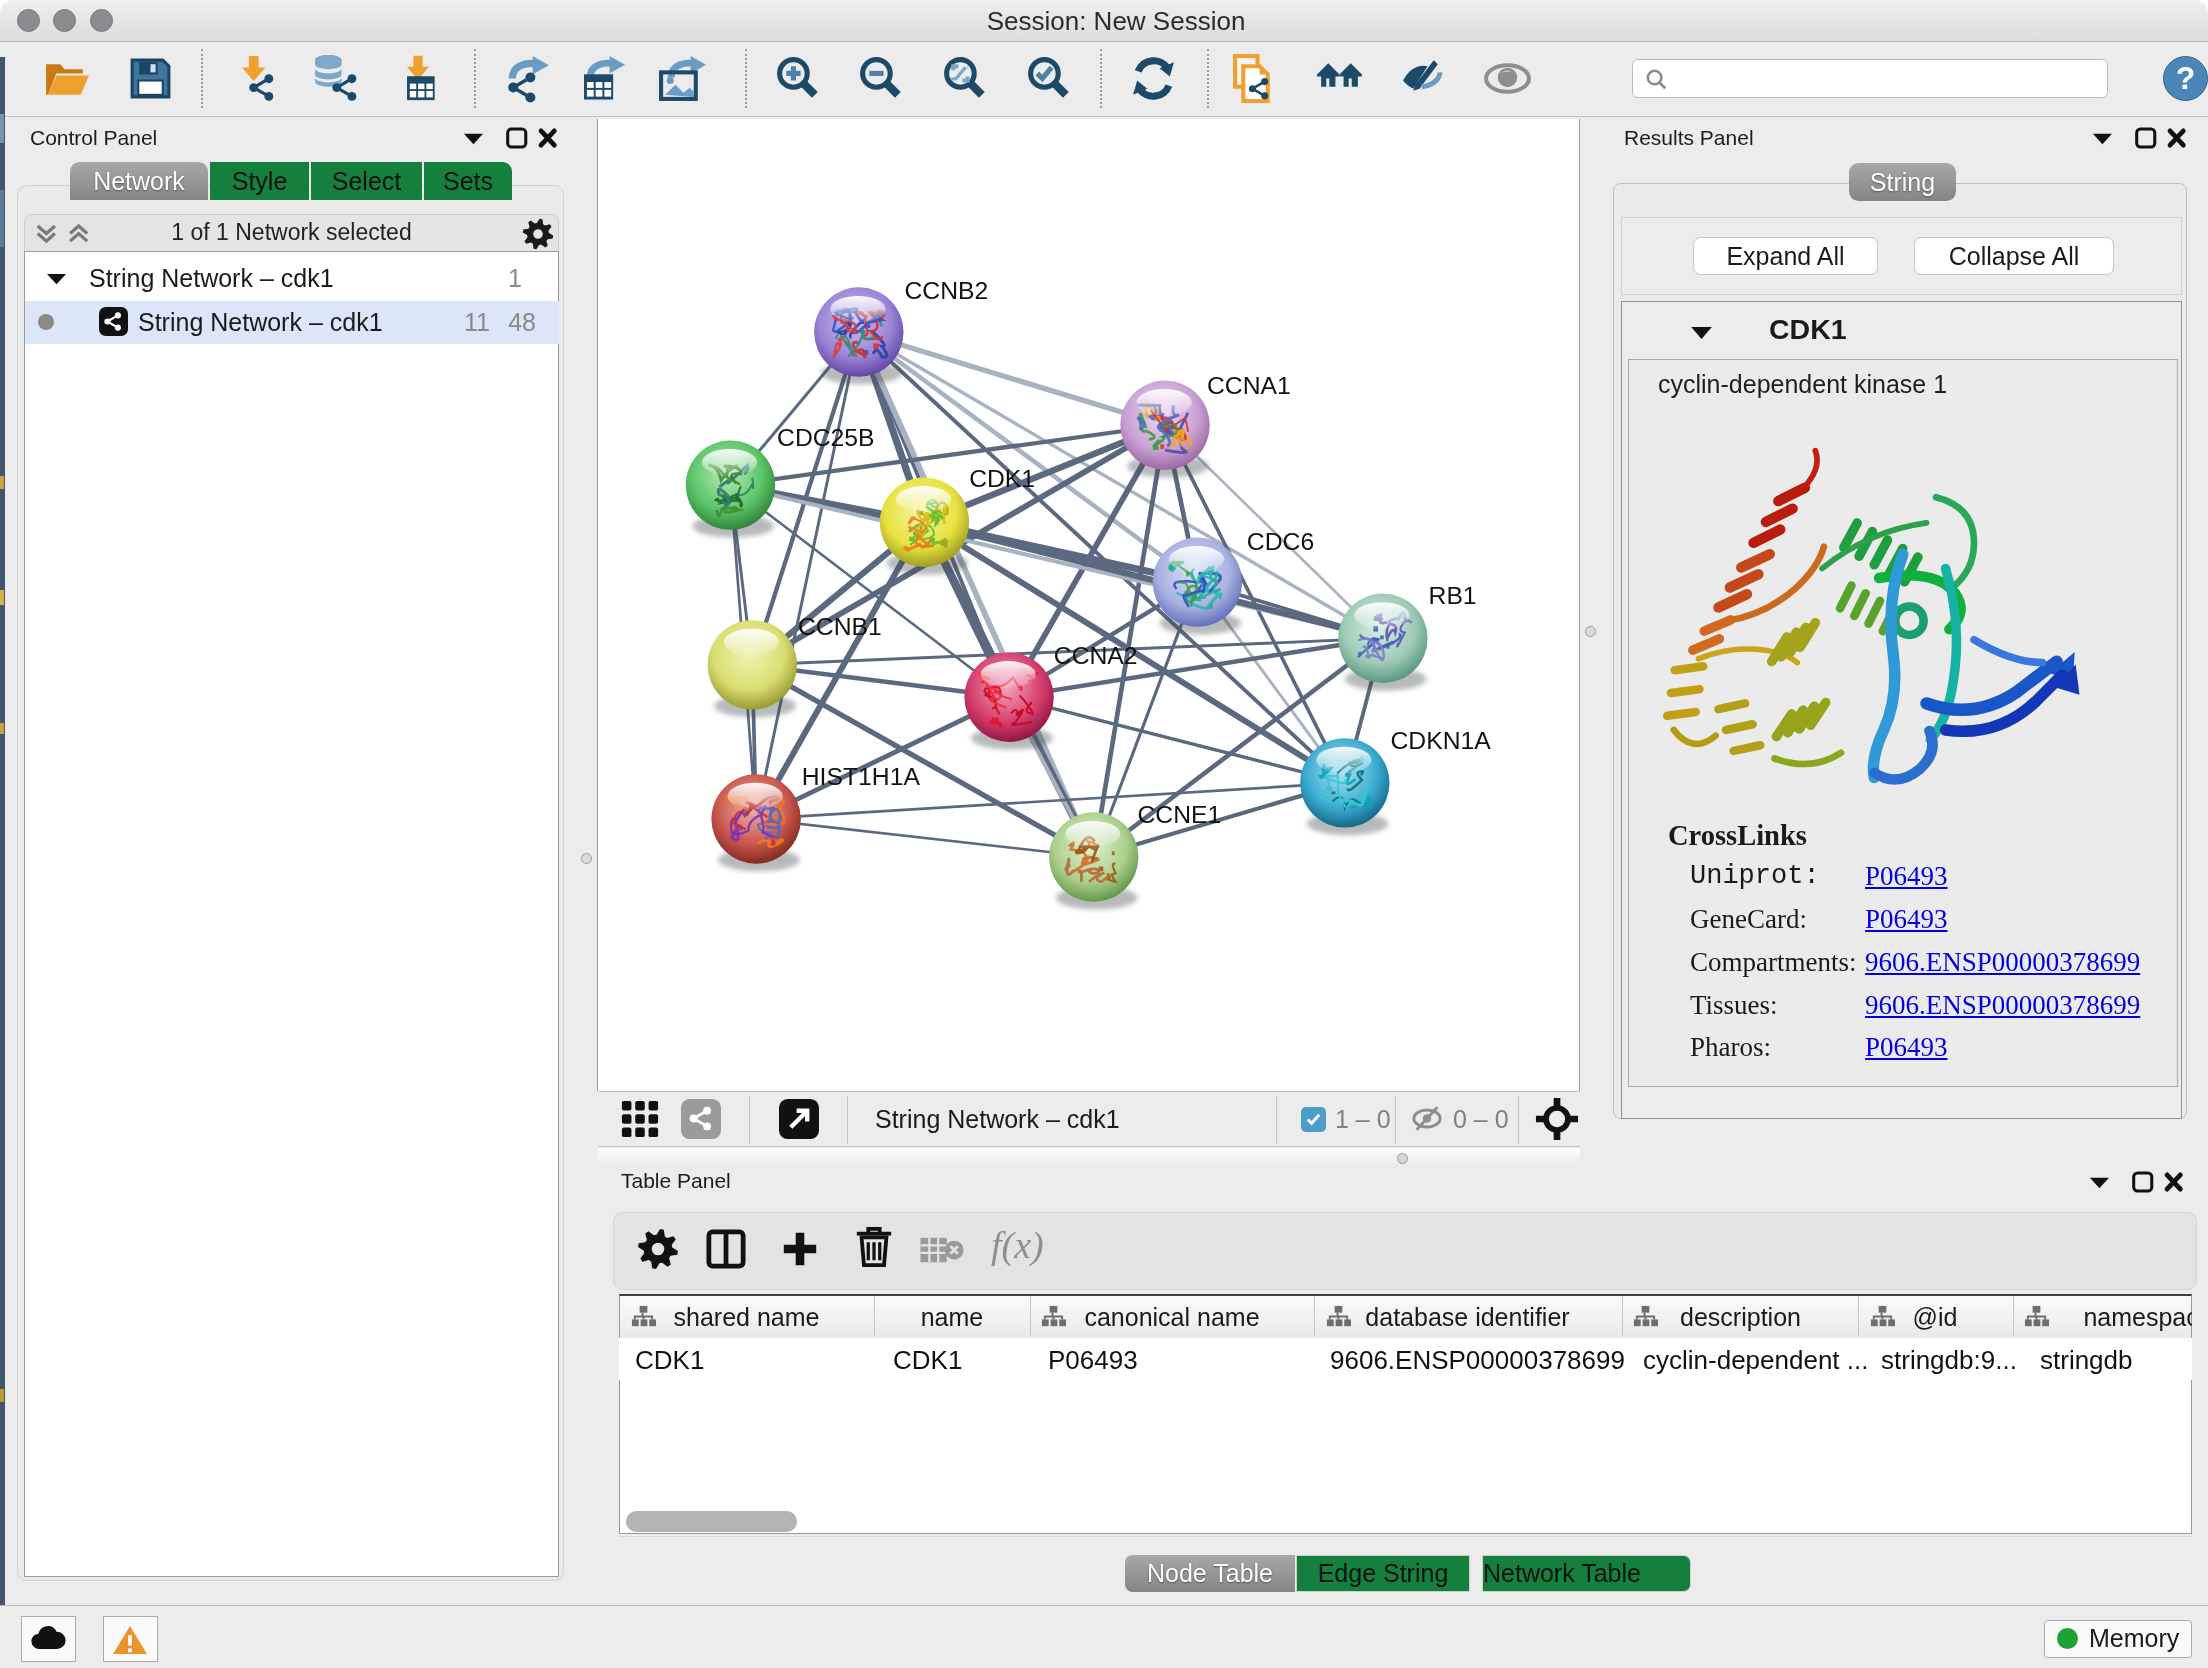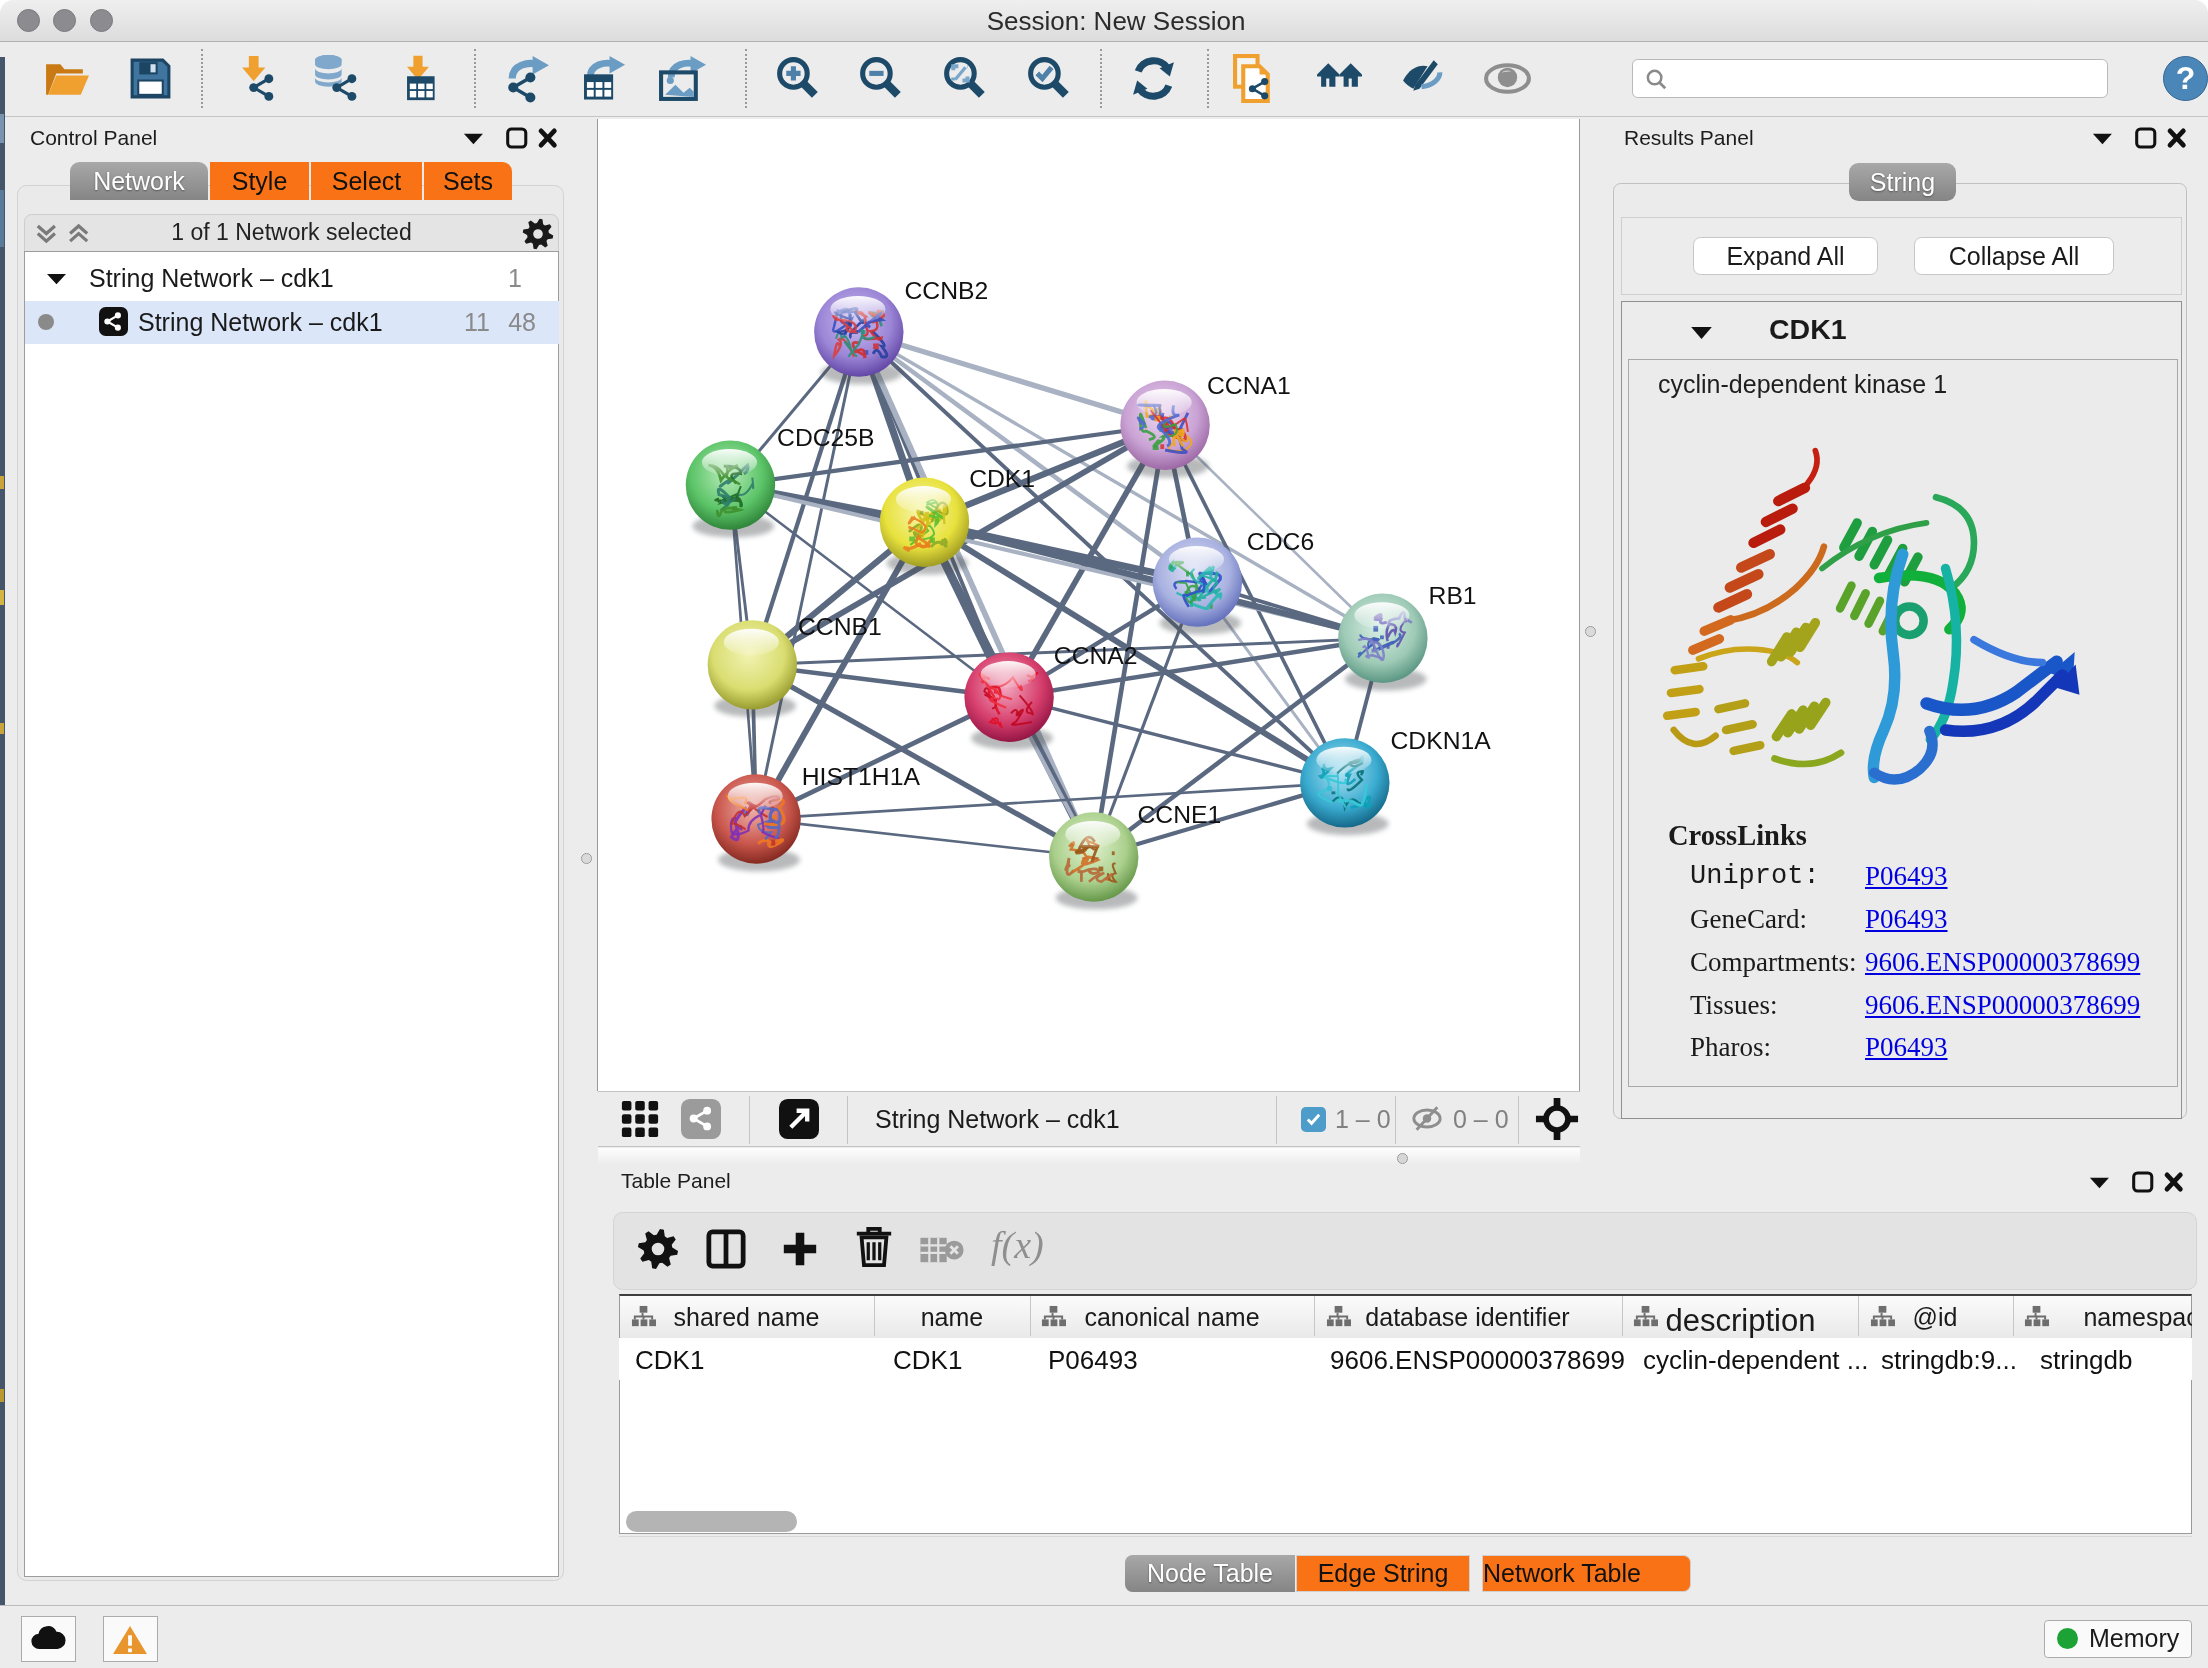--- a/index.html
+++ b/index.html
@@ -1,18 +1,18 @@
 <!DOCTYPE html>
 <html style="font-size:15px"><head><meta charset="utf-8"><style>
 * { margin:0; padding:0; box-sizing:border-box; }
 html,body { width:2208px; height:1668px; background:#ececec; font-family:"Liberation Sans", sans-serif; color:#1a1a1a; overflow:hidden; position:relative; }
 .abs { position:absolute; }
 .ptitle { font-size:21px; color:#1c1c1c; }
 .graybtn { background:linear-gradient(#a8a8a8,#858585); color:#fff; }
-.whitebtn { background:#f97316; color:#111; }
+.whitebtn { background:#15803d; color:#111; }
 </style></head>
 <body>
 
 <div class="abs" style="left:0;top:0;width:17px;height:17px;background:#fff"></div>
 <div class="abs" style="left:2191px;top:0;width:17px;height:17px;background:#fff"></div>
 <div class="abs" style="left:0;top:0;width:2208px;height:42px;background:linear-gradient(#efefef,#dcdcdc);border-bottom:1px solid #b0b0b0;border-radius:13.3px 13.3px 0 0"></div>
 <div class="abs" style="left:17px;top:8.6px;width:23px;height:23px;border-radius:50%;background:#8b8b90;border:1px solid #79797e"></div>
 <div class="abs" style="left:53px;top:8.6px;width:23px;height:23px;border-radius:50%;background:#8b8b90;border:1px solid #79797e"></div>
 <div class="abs" style="left:90px;top:8.6px;width:23px;height:23px;border-radius:50%;background:#8b8b90;border:1px solid #79797e"></div>
 <div class="abs" style="left:12px;top:5.7px;width:2208px;text-align:center;font-size:26px;font-weight:400;color:#2b2b2b">Session: New Session</div>
@@ -809,21 +809,21 @@
   </svg>
 <div class="abs" style="left:1314px;top:1303px;width:307px;text-align:center;font-size:25px;color:#1a1a1a;white-space:nowrap;overflow:hidden">database identifier</div>
 <div class="abs" style="left:1622px;top:1296px;height:40px;border-left:1px solid #c6c6c6"></div>
 <svg style="position:absolute;left:1633px;top:1305px" width="25" height="25" viewBox="0 0 26 26" fill="#6e6e6e">
 <rect x="9" y="1" width="8" height="7"></rect>
     <rect x="1" y="15" width="7" height="7"></rect>
     <rect x="10" y="15" width="7" height="7"></rect>
     <rect x="19" y="15" width="7" height="7"></rect>
 <path d="M12 8v4M4 15v-3h18v3M13 12v3" stroke="#6e6e6e" stroke-width="2" fill="none"></path>
   </svg>
-<div class="abs" style="left:1622px;top:1303px;width:237px;text-align:center;font-size:31px;color:#1a1a1a;white-space:nowrap;overflow:hidden">description</div>
+<div class="abs" style="left:1622px;top:1303px;width:237px;text-align:center;font-size:25px;color:#1a1a1a;white-space:nowrap;overflow:hidden">description</div>
 <div class="abs" style="left:1858px;top:1296px;height:40px;border-left:1px solid #c6c6c6"></div>
 <svg style="position:absolute;left:1870px;top:1305px" width="25" height="25" viewBox="0 0 26 26" fill="#6e6e6e">
 <rect x="9" y="1" width="8" height="7"></rect>
     <rect x="1" y="15" width="7" height="7"></rect>
     <rect x="10" y="15" width="7" height="7"></rect>
     <rect x="19" y="15" width="7" height="7"></rect>
 <path d="M12 8v4M4 15v-3h18v3M13 12v3" stroke="#6e6e6e" stroke-width="2" fill="none"></path>
   </svg>
 <div class="abs" style="left:1858px;top:1303px;width:154px;text-align:center;font-size:25px;color:#1a1a1a;white-space:nowrap;overflow:hidden">@id</div>
 <div class="abs" style="left:2013px;top:1296px;height:40px;border-left:1px solid #c6c6c6"></div>

